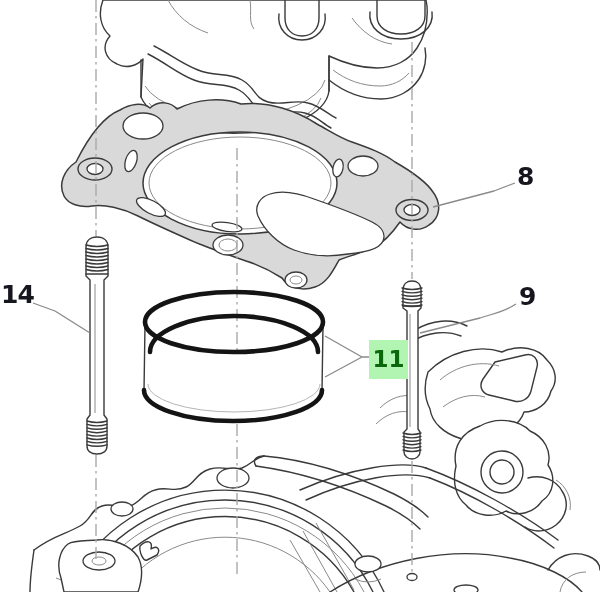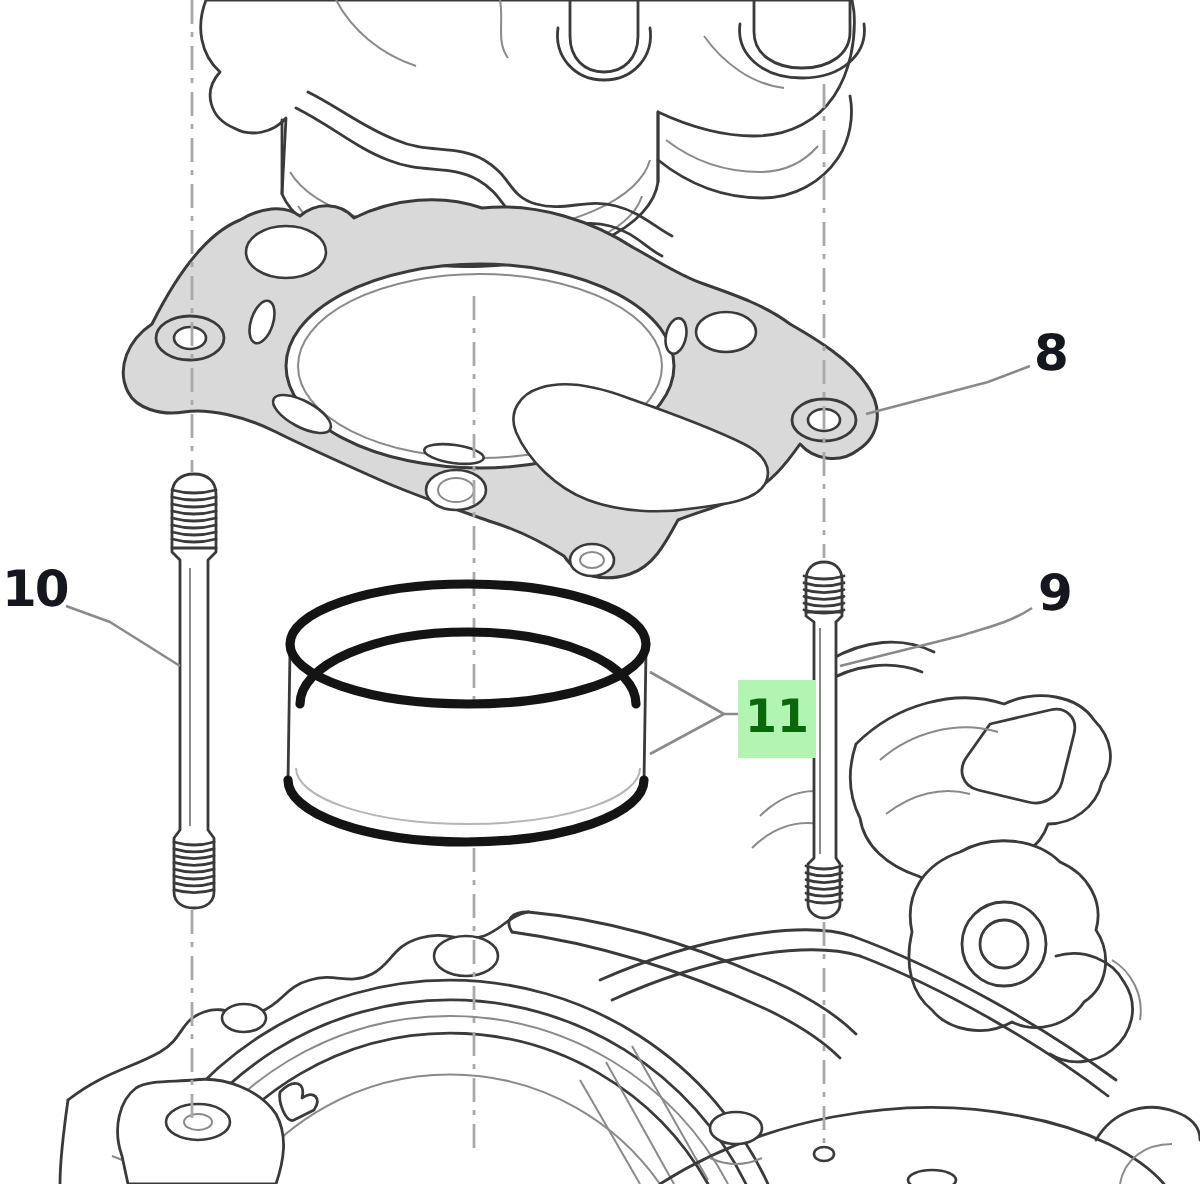--- a/index.html
+++ b/index.html
@@ -159,15 +159,15 @@
   <g>
     <path class="leader" d="M 515,183 L 494,191 L 433,207"></path>
     <path class="leader" d="M 516,304 C 504,312 492,314 480,318 L 420,333"></path>
     <path class="leader" d="M 33,303 L 55,311 L 90,333"></path>
     <path class="leader" d="M 369,357 L 362,357 L 325,336 M 362,357 L 325,377"></path>
   </g>
 </svg>
 
   <div class="label l8">8</div>
   <div class="label l9">9</div>
-  <div class="label l10">10</div>
+  <div class="label l10">14</div>
   <div class="label l11">11</div>
 </div>
 
 </body></html>

